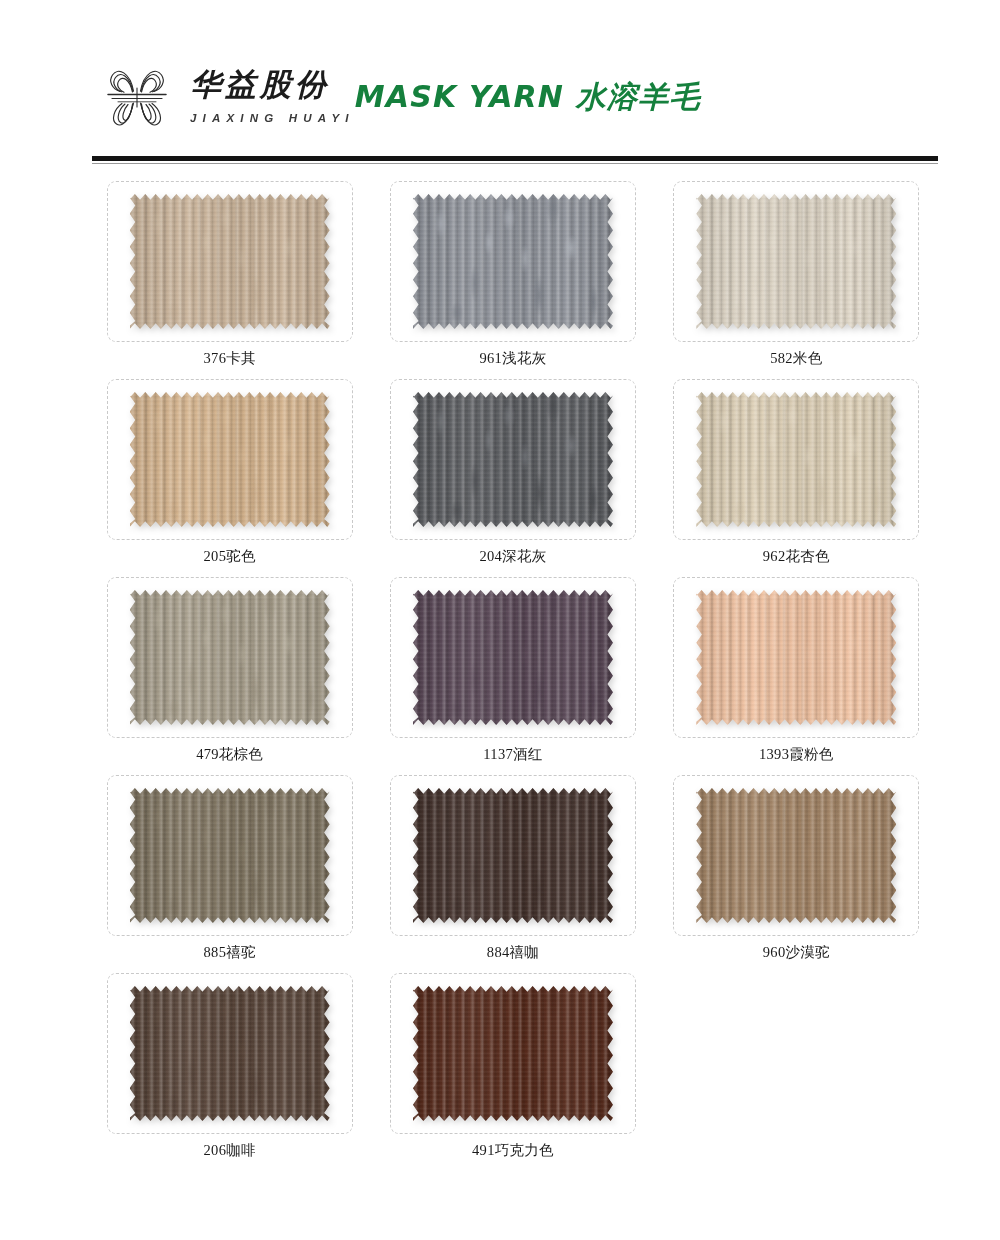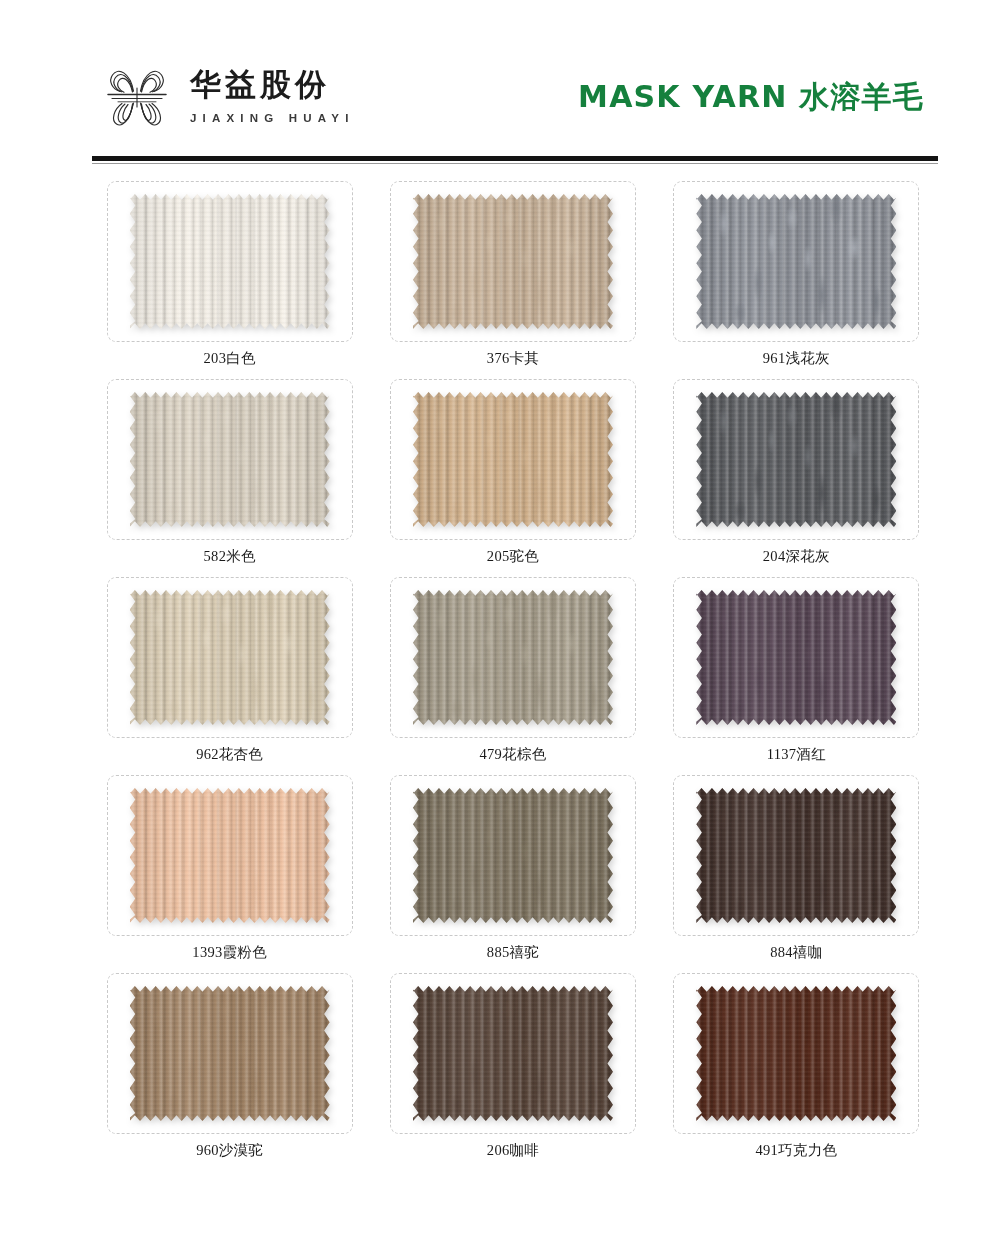--- a/index.html
+++ b/index.html
@@ -17,21 +17,21 @@
     position: relative;
   }
 
   
   .header {
     position: relative;
     height: 118px;
     margin: 38px 62px 0 88px;
     display: flex;
     align-items: center;
-    justify-content: space-between;
+    font-style: italic;
   }
 
   .brand {
     display: flex;
     align-items: center;
     gap: 16px;
     padding-left: 12px;
   }
   .brand-mark {
     width: 74px;
@@ -241,32 +241,20 @@
 
 <div class="rule-wrap">
   <div class="rule-thick"></div>
   <div class="rule-thin"></div>
 </div>
 
 <div class="swatch-grid" id="swatch-grid">
     <div class="cell">
       <div class="cell-box">
         <div class="swatch">
-          <div class="swatch-inner" style="background: rgb(247, 242, 233);">
-            <div class="tex-rib" style="background-image: repeating-linear-gradient(90deg, rgba(0, 0, 0, 0) 0px, rgba(255, 255, 255, 0.16) 2px, rgba(255, 255, 255, 0.2) 3px, rgba(0, 0, 0, 0.06) 5px, rgba(0, 0, 0, 0.13) 6.5px, rgba(0, 0, 0, 0.04) 8px, rgba(0, 0, 0, 0) 9.5px);"></div>
-            <div class="tex-rib" style="background-image: repeating-linear-gradient(90deg, rgba(0, 0, 0, 0) 0px, rgba(0, 0, 0, 0) 14px, rgba(0, 0, 0, 0.07) 16px, rgba(0, 0, 0, 0) 18px), repeating-linear-gradient(0deg, rgba(0, 0, 0, 0) 0px, rgba(0, 0, 0, 0.035) 1.6px, rgba(255, 255, 255, 0.05) 3.2px, rgba(0, 0, 0, 0) 4.6px);"></div>
-            <div class="tex-rib" style="background-image: linear-gradient(90deg, rgba(0, 0, 0, 0.07) 0%, rgba(255, 255, 255, 0.05) 28%, rgba(0, 0, 0, 0.03) 55%, rgba(255, 255, 255, 0.04) 78%, rgba(0, 0, 0, 0.08) 100%);"></div>
-          </div>
-        </div>
-      </div>
-      <div class="cell-label">203白色</div>
-    </div>
-    <div class="cell">
-      <div class="cell-box">
-        <div class="swatch">
           <div class="swatch-inner" style="background: rgb(203, 180, 154);">
             <div class="tex-rib" style="background-image: repeating-linear-gradient(90deg, rgba(0, 0, 0, 0) 0px, rgba(255, 255, 255, 0.16) 2px, rgba(255, 255, 255, 0.2) 3px, rgba(0, 0, 0, 0.06) 5px, rgba(0, 0, 0, 0.13) 6.5px, rgba(0, 0, 0, 0.04) 8px, rgba(0, 0, 0, 0) 9.5px);"></div>
             <div class="tex-rib" style="background-image: repeating-linear-gradient(90deg, rgba(0, 0, 0, 0) 0px, rgba(0, 0, 0, 0) 14px, rgba(0, 0, 0, 0.07) 16px, rgba(0, 0, 0, 0) 18px), repeating-linear-gradient(0deg, rgba(0, 0, 0, 0) 0px, rgba(0, 0, 0, 0.035) 1.6px, rgba(255, 255, 255, 0.05) 3.2px, rgba(0, 0, 0, 0) 4.6px);"></div>
             <div class="tex-heather" style="opacity: 0.26; background-image: radial-gradient(9px 22px at 14% 22%, rgb(222, 208, 187) 0%, transparent 70%), radial-gradient(7px 26px at 31% 66%, rgb(180, 156, 129) 0%, transparent 70%), radial-gradient(10px 18px at 48% 18%, rgb(222, 208, 187) 0%, transparent 70%), radial-gradient(8px 30px at 63% 75%, rgb(180, 156, 129) 0%, transparent 70%), radial-gradient(11px 20px at 79% 40%, rgb(222, 208, 187) 0%, transparent 70%), radial-gradient(7px 24px at 90% 80%, rgb(180, 156, 129) 0%, transparent 70%), radial-gradient(9px 16px at 22% 88%, rgb(180, 156, 129) 0%, transparent 70%), radial-gradient(8px 21px at 56% 48%, rgb(222, 208, 187) 0%, transparent 70%), radial-gradient(10px 25px at 70% 10%, rgb(180, 156, 129) 0%, transparent 70%), radial-gradient(7px 19px at 38% 36%, rgb(222, 208, 187) 0%, transparent 70%); background-blend-mode: normal;"></div>
             <div class="tex-rib" style="background-image: linear-gradient(90deg, rgba(0, 0, 0, 0.07) 0%, rgba(255, 255, 255, 0.05) 28%, rgba(0, 0, 0, 0.03) 55%, rgba(255, 255, 255, 0.04) 78%, rgba(0, 0, 0, 0.08) 100%);"></div>
           </div>
         </div>
       </div>
       <div class="cell-label">376卡其</div>
     </div>

